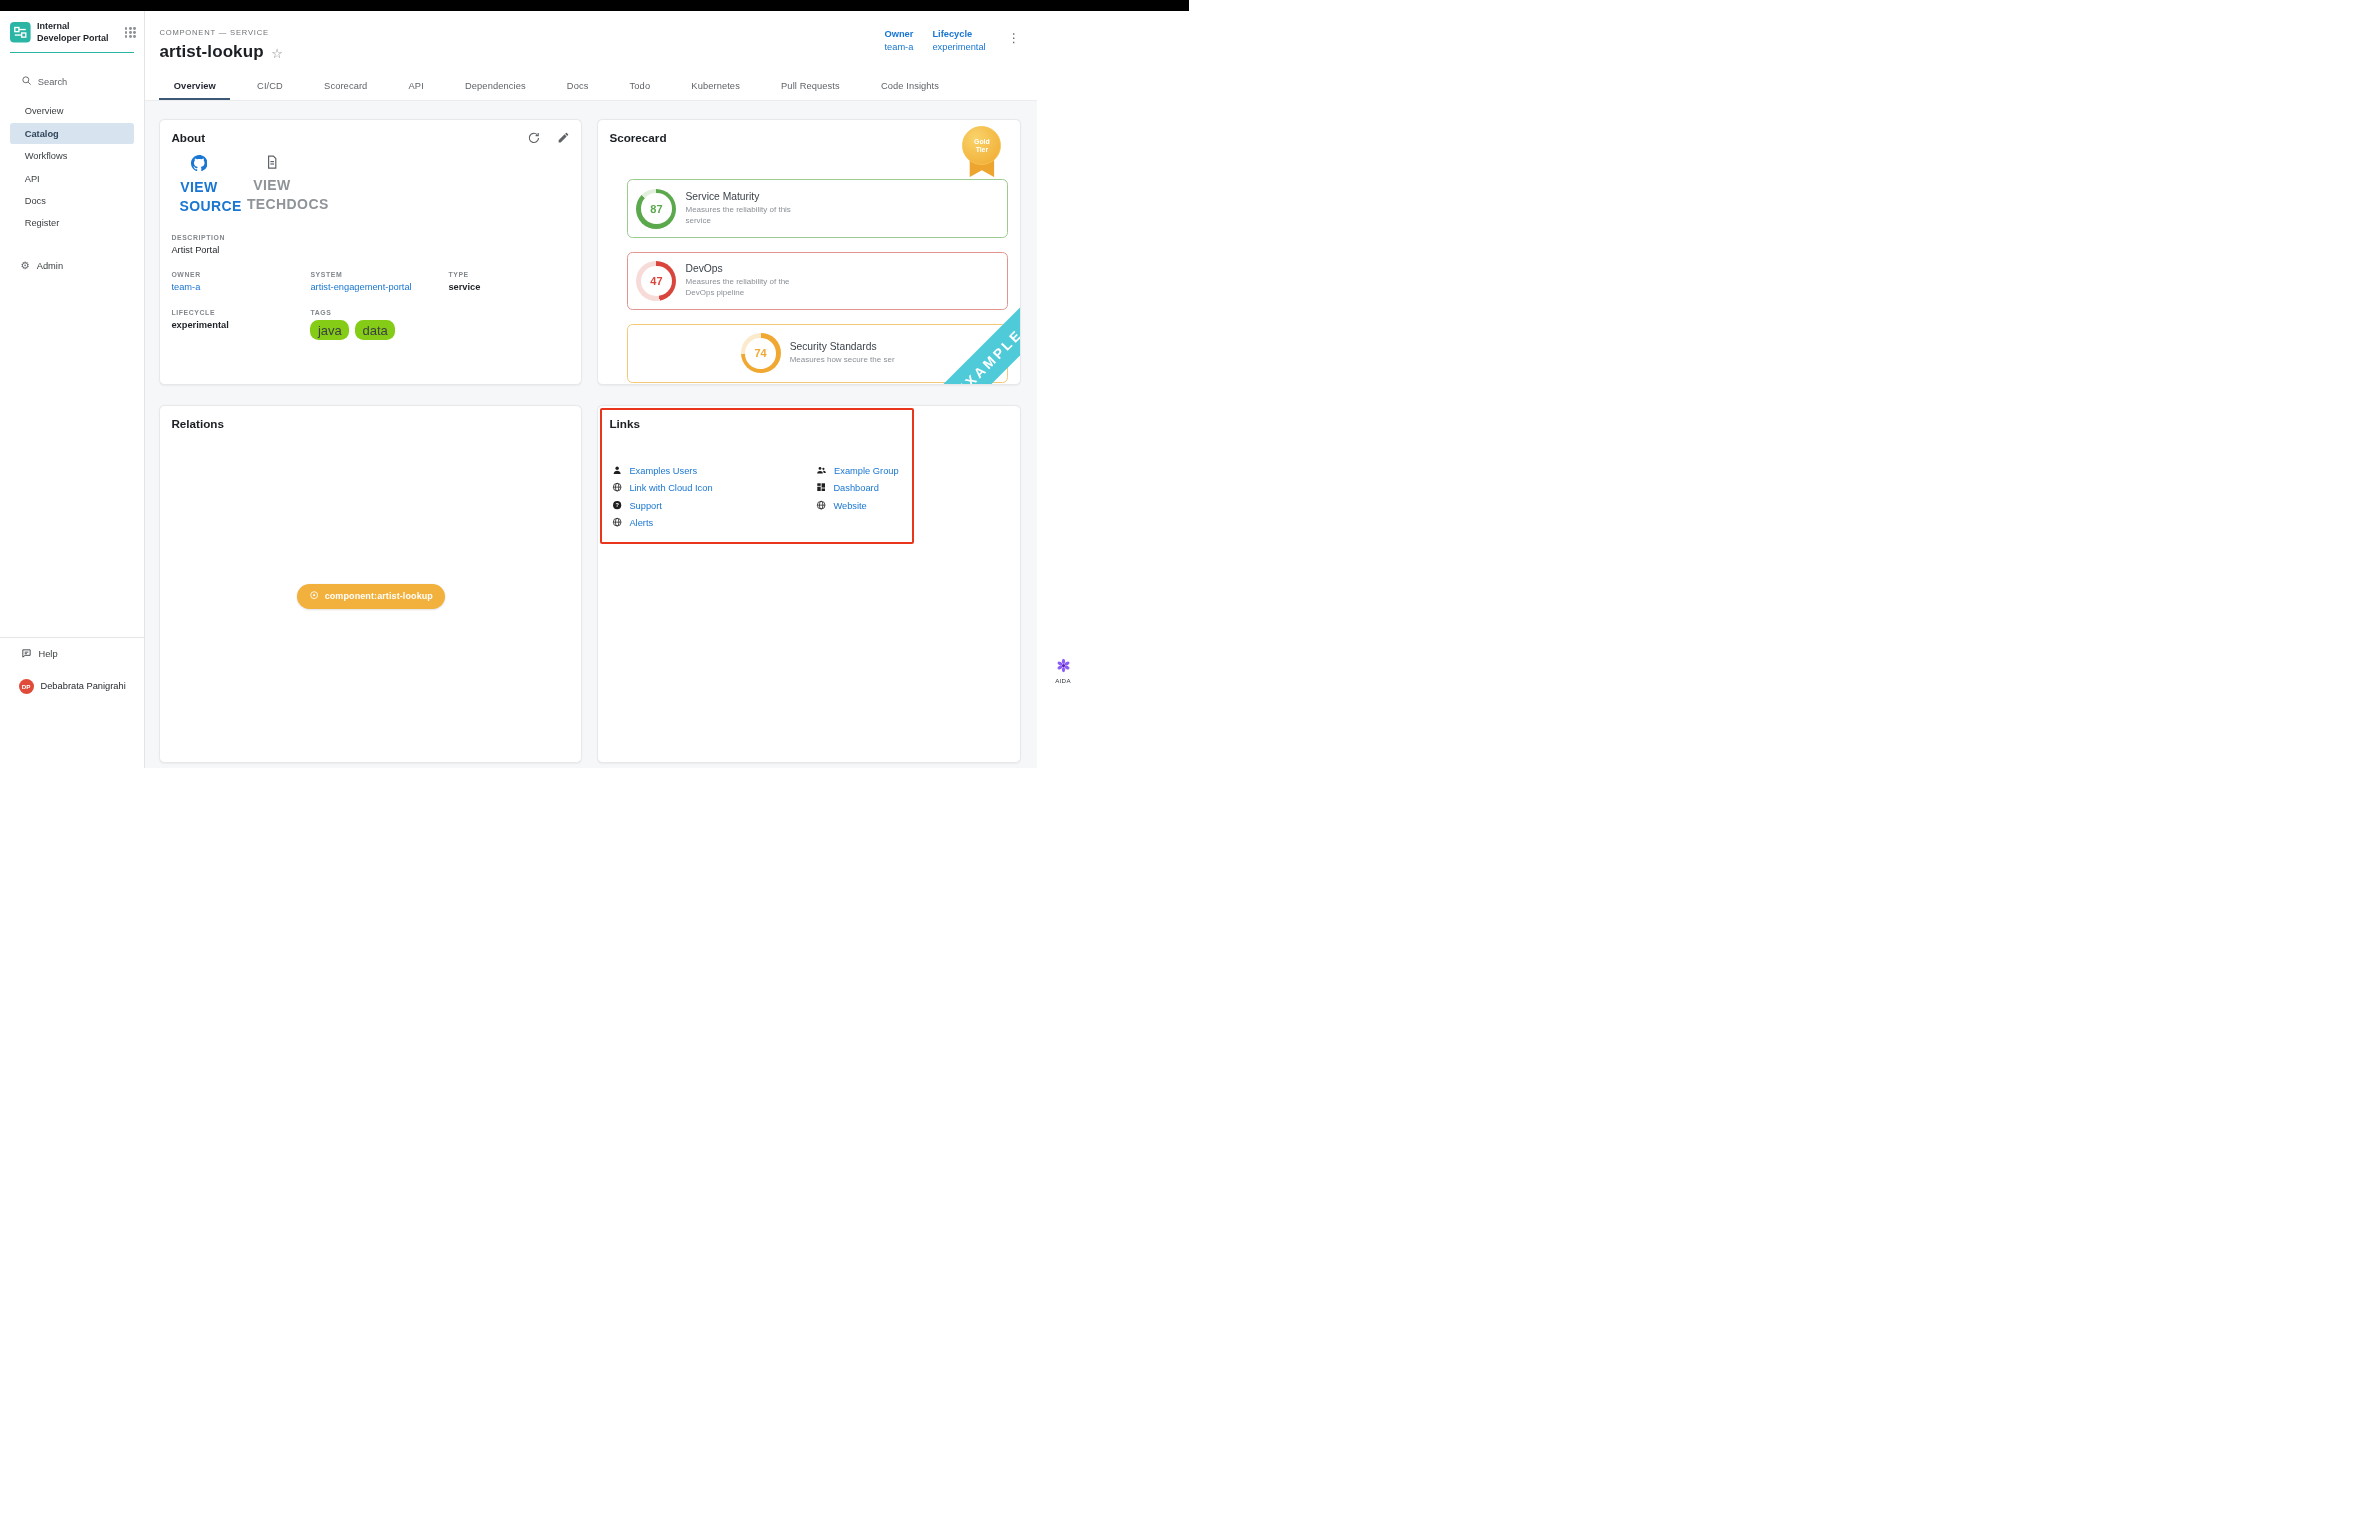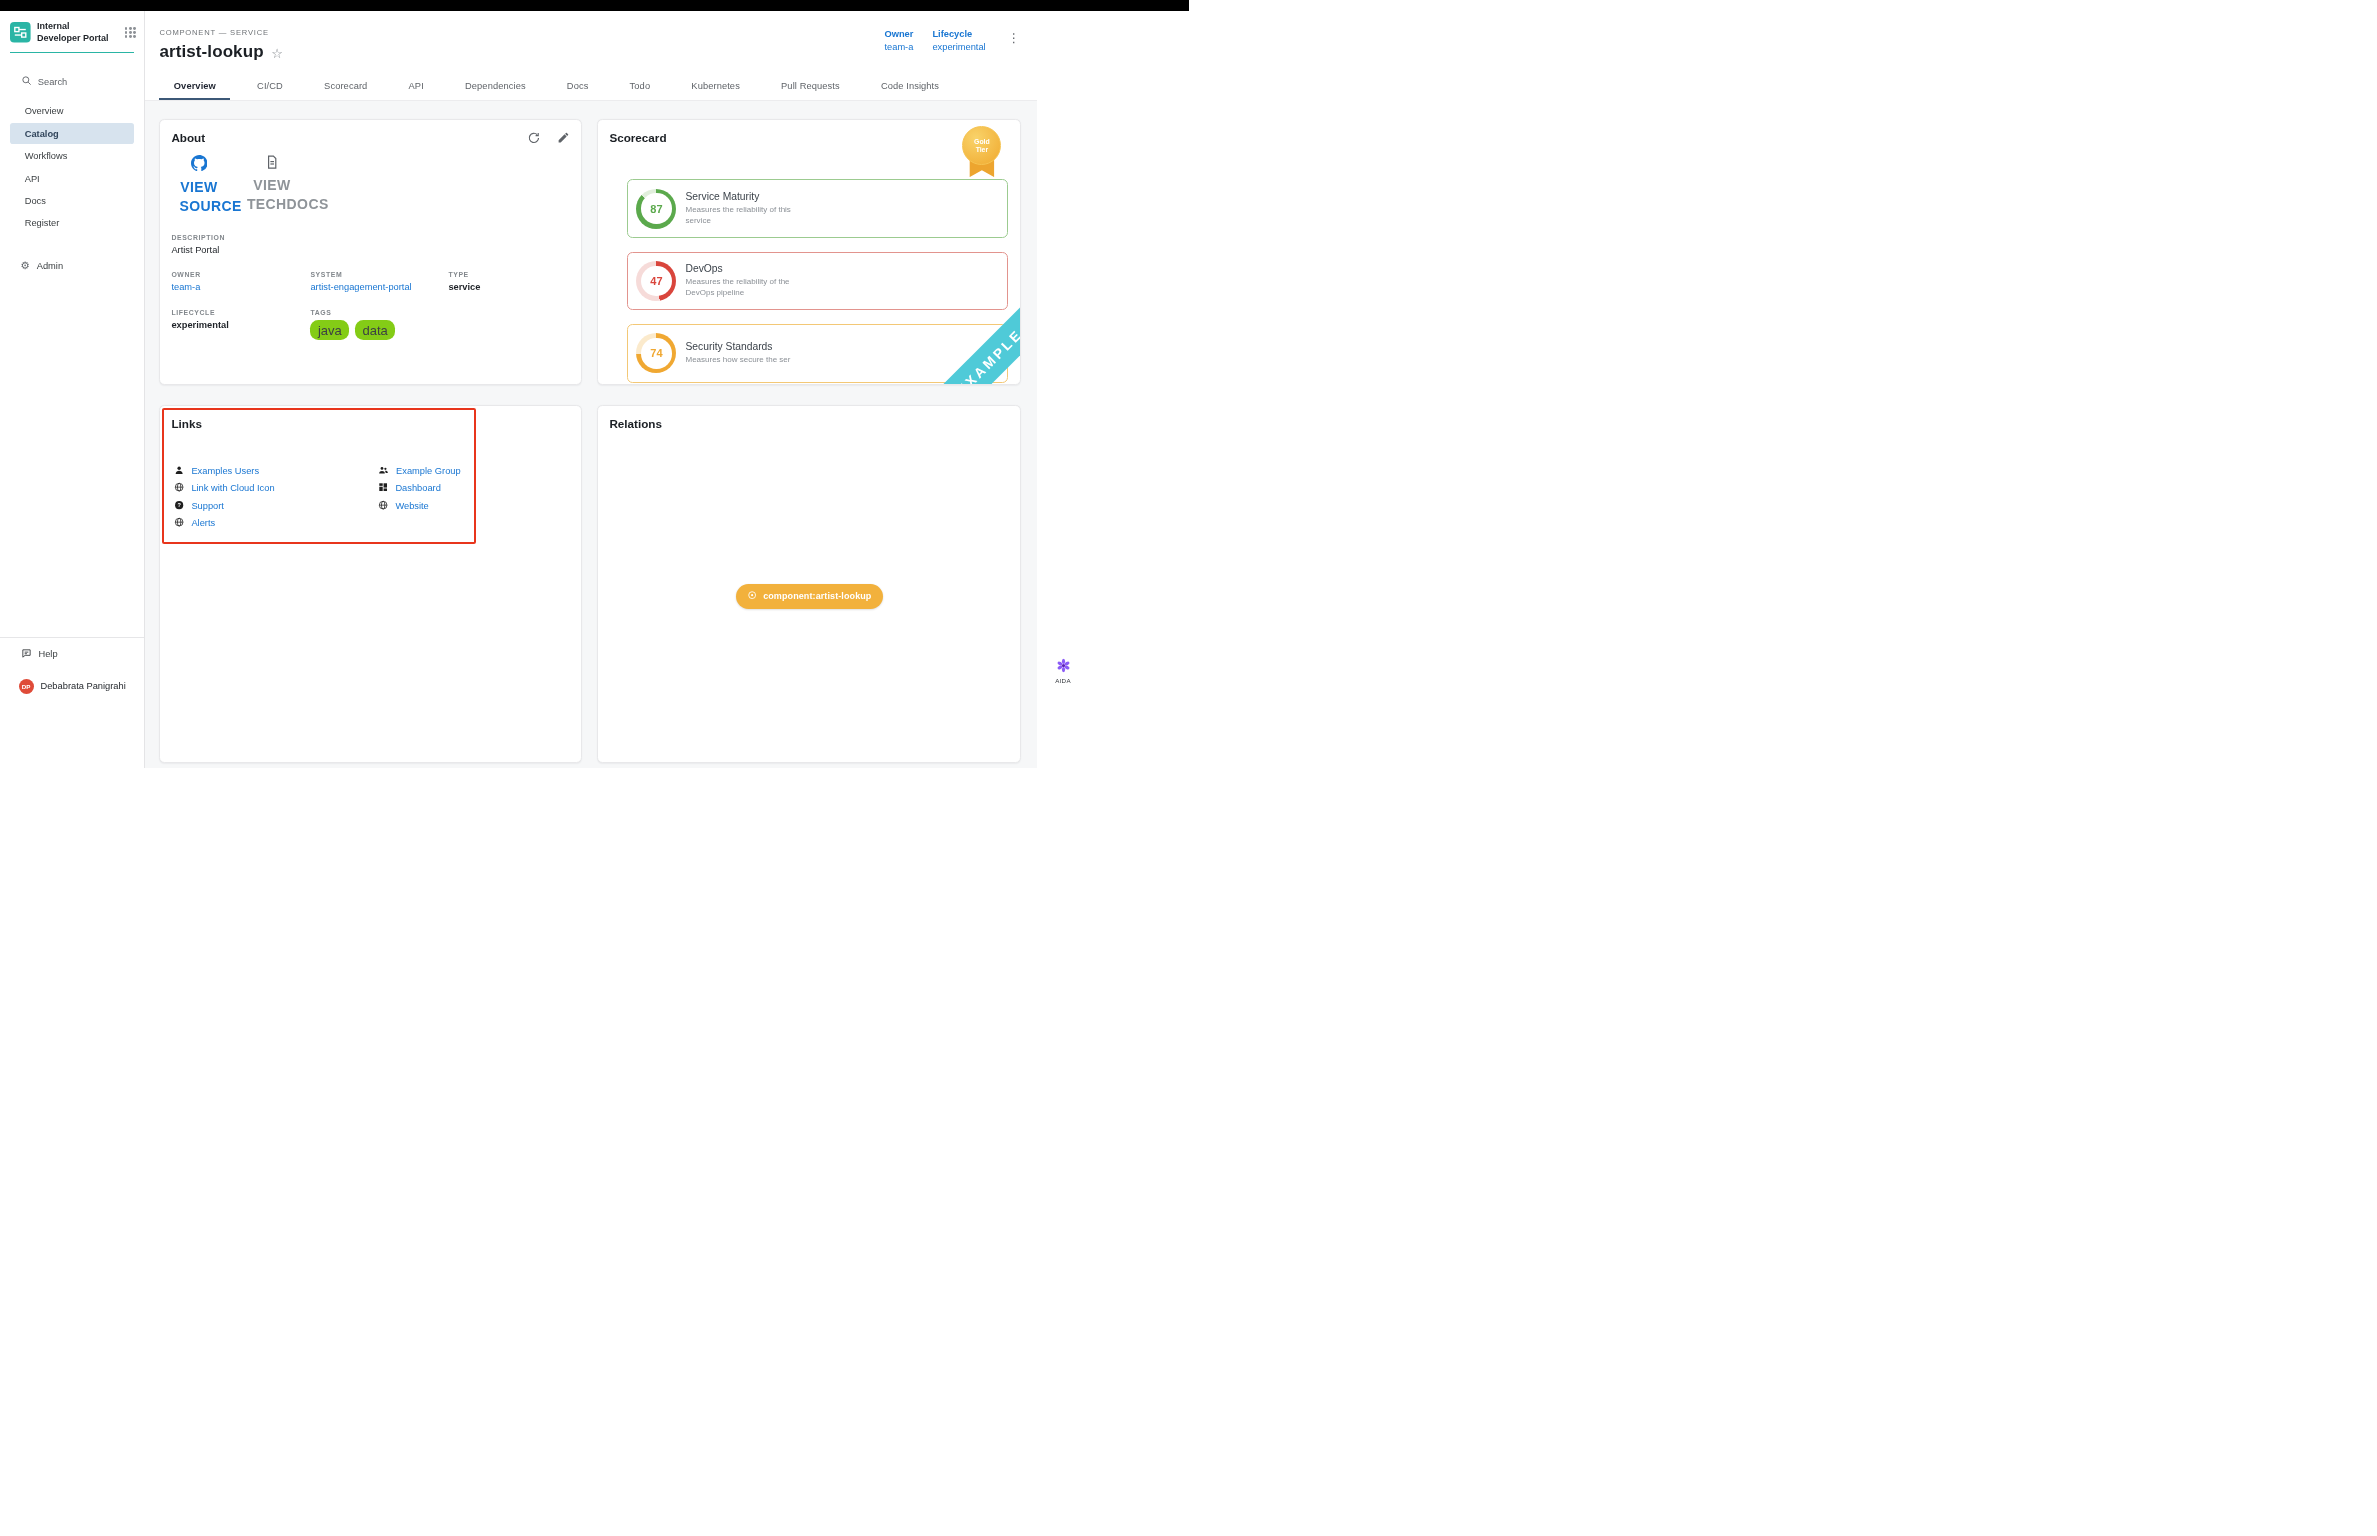--- a/index.html
+++ b/index.html
@@ -343,113 +343,113 @@
                 </div>
                 <div class="metric" style="border-color: rgb(226, 148, 142);">
                   <div class="mring" style="background: conic-gradient(rgb(217, 69, 60) 0deg, rgb(217, 69, 60) 47%, rgb(246, 219, 217) 0deg);">
                       <span class="mnum" style="color: rgb(217, 69, 60);">47</span>
                     </div>
                   <div>
                     <div class="mname">DevOps</div>
                     <div class="mdesc">Measures the reliability of the DevOps pipeline</div>
                   </div>
                 </div>
-                <div class="metric" style="border-color: rgb(243, 200, 118);">
+                <div class="metric" style="border-color: rgb(243, 200, 118); justify-content: center;">
                   <div class="mring" style="background: conic-gradient(rgb(240, 168, 50) 0deg, rgb(240, 168, 50) 74%, rgb(251, 234, 204) 0deg);">
                       <span class="mnum" style="color: rgb(240, 168, 50);">74</span>
                     </div>
                   <div>
                     <div class="mname">Security Standards</div>
                     <div class="mdesc">Measures how secure the ser</div>
                   </div>
                 </div>
               </div>
             </div>
 
             <div class="example-ribbon">EXAMPLE</div>
-          </div>
-
-          <div class="card links-card">
-            <div class="red-box"></div>
-            <div class="card-title">Links</div>
-            <div class="links-body">
-              <div>
-                <div class="link-row">
-                  <span><svg width="10.3" height="10.3" viewBox="0 0 24 24" fill="currentColor">
-                        <circle cx="12" cy="7.5" r="4"></circle>
-                        <path d="M4 20c0-4 4-6.5 8-6.5s8 2.5 8 6.5v1H4z"></path>
-                      </svg></span>
-                  <span class="link-label">Examples Users</span>
-                </div>
-                <div class="link-row">
-                  <span><svg width="10.3" height="10.3" viewBox="0 0 24 24" fill="none" stroke="currentColor" stroke-width="1.8">
-                        <circle cx="12" cy="12" r="9"></circle>
-                        <ellipse cx="12" cy="12" rx="4" ry="9"></ellipse>
-                        <line x1="3" y1="12" x2="21" y2="12"></line>
-                      </svg></span>
-                  <span class="link-label">Link with Cloud Icon</span>
-                </div>
-                <div class="link-row">
-                  <span><svg width="10.3" height="10.3" viewBox="0 0 24 24">
-                        <circle cx="12" cy="12" r="9.5" fill="currentColor"></circle>
-                        <text x="12" y="16.5" text-anchor="middle" font-size="13" font-weight="bold" fill="#fff" font-family="Liberation Sans, sans-serif">?</text>
-                      </svg></span>
-                  <span class="link-label">Support</span>
-                </div>
-                <div class="link-row">
-                  <span><svg width="10.3" height="10.3" viewBox="0 0 24 24" fill="none" stroke="currentColor" stroke-width="1.8">
-                        <circle cx="12" cy="12" r="9"></circle>
-                        <ellipse cx="12" cy="12" rx="4" ry="9"></ellipse>
-                        <line x1="3" y1="12" x2="21" y2="12"></line>
-                      </svg></span>
-                  <span class="link-label">Alerts</span>
-                </div>
-              </div>
-              <div>
-                <div class="link-row">
-                  <span><svg width="11" height="10.3" viewBox="0 0 24 24" fill="currentColor">
-                        <circle cx="8.5" cy="8" r="3.2"></circle>
-                        <circle cx="16.5" cy="8.8" r="2.6"></circle>
-                        <path d="M2 19c0-3.2 3-5 6.5-5s6.5 1.8 6.5 5v.8H2z"></path>
-                        <path d="M16.5 13.5c3 0 5.5 1.5 5.5 4.3v1h-5v-1.2c0-1.6-.6-2.9-1.7-3.8.4-.2.8-.3 1.2-.3z"></path>
-                      </svg></span>
-                  <span class="link-label">Example Group</span>
-                </div>
-                <div class="link-row">
-                  <span><svg width="10.3" height="10.3" viewBox="0 0 24 24" fill="currentColor">
-                        <rect x="3" y="3" width="8" height="6"></rect>
-                        <rect x="13" y="3" width="8" height="10"></rect>
-                        <rect x="3" y="11" width="8" height="10"></rect>
-                        <rect x="13" y="15" width="8" height="6"></rect>
-                      </svg></span>
-                  <span class="link-label">Dashboard</span>
-                </div>
-                <div class="link-row">
-                  <span><svg width="10.3" height="10.3" viewBox="0 0 24 24" fill="none" stroke="currentColor" stroke-width="1.8">
-                        <circle cx="12" cy="12" r="9"></circle>
-                        <ellipse cx="12" cy="12" rx="4" ry="9"></ellipse>
-                        <line x1="3" y1="12" x2="21" y2="12"></line>
-                      </svg></span>
-                  <span class="link-label">Website</span>
-                </div>
-              </div>
-            </div>
           </div>
 
           <div class="card relations-card">
             <div class="card-title">Relations</div>
             <div class="relations-body">
               <div class="node-chip">
                 <span>
                   <svg width="10.3" height="10.3" viewBox="0 0 24 24" fill="none" stroke="#fff" stroke-width="2">
                       <circle cx="12" cy="12" r="8"></circle>
                       <circle cx="12" cy="12" r="2.5" fill="#fff" stroke="none"></circle>
                     </svg>
                 </span>
                 <span>component:artist-lookup</span>
+              </div>
+            </div>
+          </div>
+
+          <div class="card links-card">
+            <div class="red-box"></div>
+            <div class="card-title">Links</div>
+            <div class="links-body">
+              <div>
+                <div class="link-row">
+                  <span><svg width="10.3" height="10.3" viewBox="0 0 24 24" fill="currentColor">
+                        <circle cx="12" cy="7.5" r="4"></circle>
+                        <path d="M4 20c0-4 4-6.5 8-6.5s8 2.5 8 6.5v1H4z"></path>
+                      </svg></span>
+                  <span class="link-label">Examples Users</span>
+                </div>
+                <div class="link-row">
+                  <span><svg width="10.3" height="10.3" viewBox="0 0 24 24" fill="none" stroke="currentColor" stroke-width="1.8">
+                        <circle cx="12" cy="12" r="9"></circle>
+                        <ellipse cx="12" cy="12" rx="4" ry="9"></ellipse>
+                        <line x1="3" y1="12" x2="21" y2="12"></line>
+                      </svg></span>
+                  <span class="link-label">Link with Cloud Icon</span>
+                </div>
+                <div class="link-row">
+                  <span><svg width="10.3" height="10.3" viewBox="0 0 24 24">
+                        <circle cx="12" cy="12" r="9.5" fill="currentColor"></circle>
+                        <text x="12" y="16.5" text-anchor="middle" font-size="13" font-weight="bold" fill="#fff" font-family="Liberation Sans, sans-serif">?</text>
+                      </svg></span>
+                  <span class="link-label">Support</span>
+                </div>
+                <div class="link-row">
+                  <span><svg width="10.3" height="10.3" viewBox="0 0 24 24" fill="none" stroke="currentColor" stroke-width="1.8">
+                        <circle cx="12" cy="12" r="9"></circle>
+                        <ellipse cx="12" cy="12" rx="4" ry="9"></ellipse>
+                        <line x1="3" y1="12" x2="21" y2="12"></line>
+                      </svg></span>
+                  <span class="link-label">Alerts</span>
+                </div>
+              </div>
+              <div>
+                <div class="link-row">
+                  <span><svg width="11" height="10.3" viewBox="0 0 24 24" fill="currentColor">
+                        <circle cx="8.5" cy="8" r="3.2"></circle>
+                        <circle cx="16.5" cy="8.8" r="2.6"></circle>
+                        <path d="M2 19c0-3.2 3-5 6.5-5s6.5 1.8 6.5 5v.8H2z"></path>
+                        <path d="M16.5 13.5c3 0 5.5 1.5 5.5 4.3v1h-5v-1.2c0-1.6-.6-2.9-1.7-3.8.4-.2.8-.3 1.2-.3z"></path>
+                      </svg></span>
+                  <span class="link-label">Example Group</span>
+                </div>
+                <div class="link-row">
+                  <span><svg width="10.3" height="10.3" viewBox="0 0 24 24" fill="currentColor">
+                        <rect x="3" y="3" width="8" height="6"></rect>
+                        <rect x="13" y="3" width="8" height="10"></rect>
+                        <rect x="3" y="11" width="8" height="10"></rect>
+                        <rect x="13" y="15" width="8" height="6"></rect>
+                      </svg></span>
+                  <span class="link-label">Dashboard</span>
+                </div>
+                <div class="link-row">
+                  <span><svg width="10.3" height="10.3" viewBox="0 0 24 24" fill="none" stroke="currentColor" stroke-width="1.8">
+                        <circle cx="12" cy="12" r="9"></circle>
+                        <ellipse cx="12" cy="12" rx="4" ry="9"></ellipse>
+                        <line x1="3" y1="12" x2="21" y2="12"></line>
+                      </svg></span>
+                  <span class="link-label">Website</span>
+                </div>
               </div>
             </div>
           </div>
 
         </div>
       </div>
     </div>
 
     <div class="aida">
       <span>

